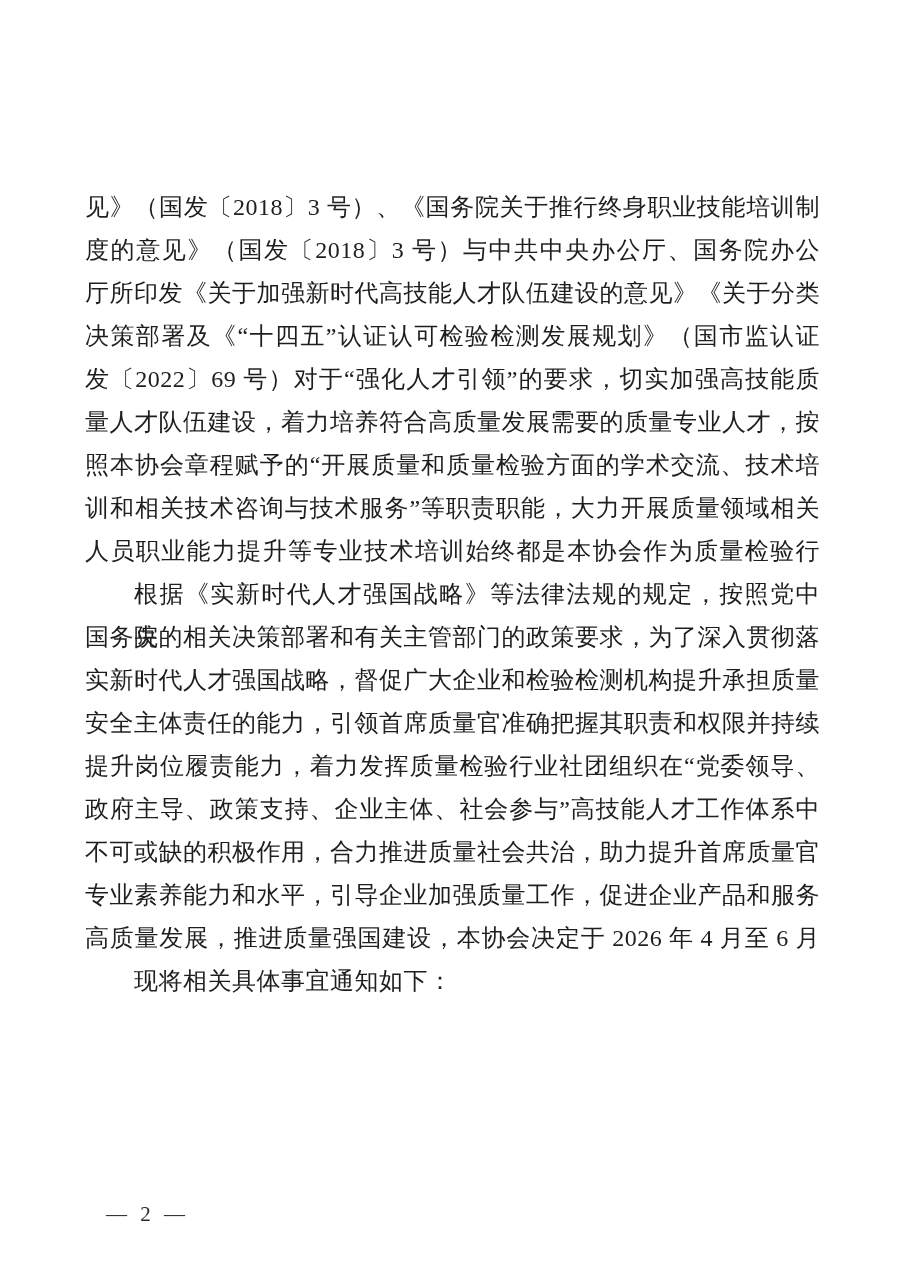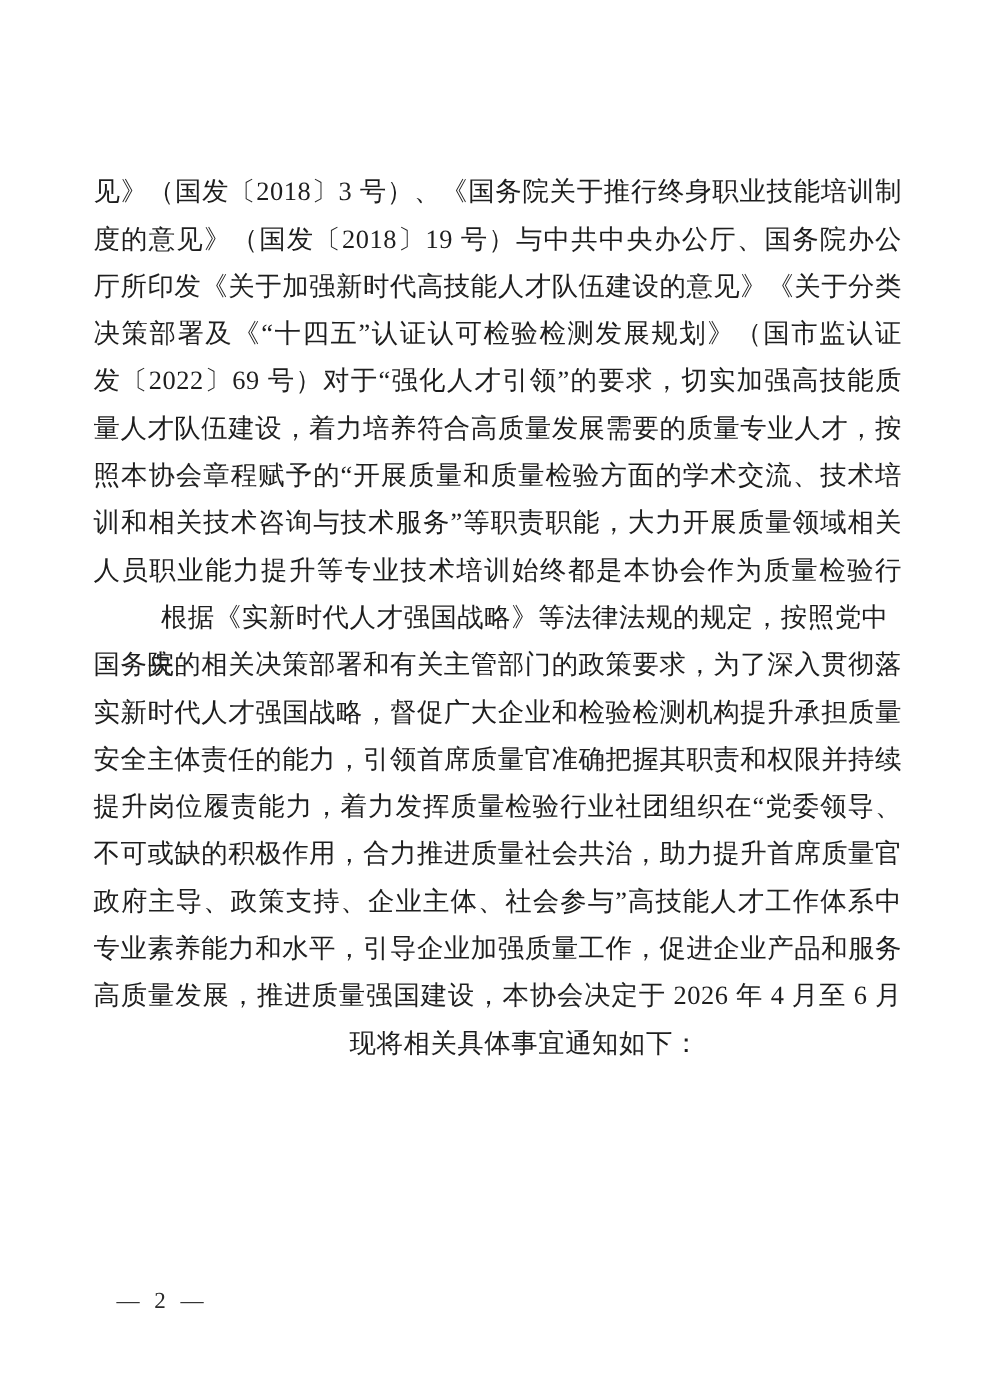--- a/index.html
+++ b/index.html
@@ -11,20 +11,21 @@
     height: 1273px;
     background: #ffffff;
     position: relative;
     overflow: hidden;
     font-family: "Liberation Serif", "DejaVu Serif", serif;
   }
   .page {
     position: absolute;
     inset: 0;
     background: #ffffff;
+    margin-top: 32px;
   }
   .doc-body {
     position: absolute;
     left: 85px;
     top: 154px;
     width: 735px;
     color: #1e1e1e;
   }
   .line {
     font-size: 24px;
@@ -35,21 +36,20 @@
     text-align: left;
   }
   .line.j {
     white-space: normal;
     text-align: justify;
     text-align-last: justify;
     text-justify: inter-ideograph;
   }
   .line.indent {
     padding-left: 49px;
-    text-align: center;
   }
   .line.j.indent {
     width: 686px;
   }
   .page-number {
     position: absolute;
     left: 106px;
     top: 1168px;
     font-size: 21px;
     line-height: 28px;
@@ -57,34 +57,34 @@
     letter-spacing: 4px;
     font-family: "Liberation Serif", "DejaVu Serif", serif;
   }
 </style>
 </head>
 <body>
 
 <div class="page">
   <div class="doc-body">
       <div class="line j">见》（国发〔2018〕3 号）、《国务院关于推行终身职业技能培训制</div>
-      <div class="line j">度的意见》（国发〔2018〕19 号）与中共中央办公厅、国务院办公</div>
+      <div class="line j">度的意见》（国发〔2018〕3 号）与中共中央办公厅、国务院办公</div>
       <div class="line j">厅所印发《关于加强新时代高技能人才队伍建设的意见》《关于分类</div>
       <div class="line j">决策部署及《“十四五”认证认可检验检测发展规划》（国市监认证</div>
       <div class="line j">发〔2022〕69 号）对于“强化人才引领”的要求，切实加强高技能质</div>
       <div class="line j">量人才队伍建设，着力培养符合高质量发展需要的质量专业人才，按</div>
       <div class="line j">照本协会章程赋予的“开展质量和质量检验方面的学术交流、技术培</div>
       <div class="line j">训和相关技术咨询与技术服务”等职责职能，大力开展质量领域相关</div>
       <div class="line j">人员职业能力提升等专业技术培训始终都是本协会作为质量检验行</div>
       <div class="line j indent">根据《实新时代人才强国战略》等法律法规的规定，按照党中央、</div>
       <div class="line j">国务院的相关决策部署和有关主管部门的政策要求，为了深入贯彻落</div>
       <div class="line j">实新时代人才强国战略，督促广大企业和检验检测机构提升承担质量</div>
       <div class="line j">安全主体责任的能力，引领首席质量官准确把握其职责和权限并持续</div>
       <div class="line j">提升岗位履责能力，着力发挥质量检验行业社团组织在“党委领导、</div>
+      <div class="line j">政府主导、政策支持、企业主体、社会参与”高技能人才工作体系中</div>
       <div class="line j">不可或缺的积极作用，合力推进质量社会共治，助力提升首席质量官</div>
-      <div class="line j">政府主导、政策支持、企业主体、社会参与”高技能人才工作体系中</div>
       <div class="line j">专业素养能力和水平，引导企业加强质量工作，促进企业产品和服务</div>
       <div class="line j">高质量发展，推进质量强国建设，本协会决定于 2026 年 4 月至 6 月</div>
       <div class="line indent">现将相关具体事宜通知如下：</div>
     </div>
 
   <div class="page-number">— 2 —</div>
 </div>
 
 </body></html>

